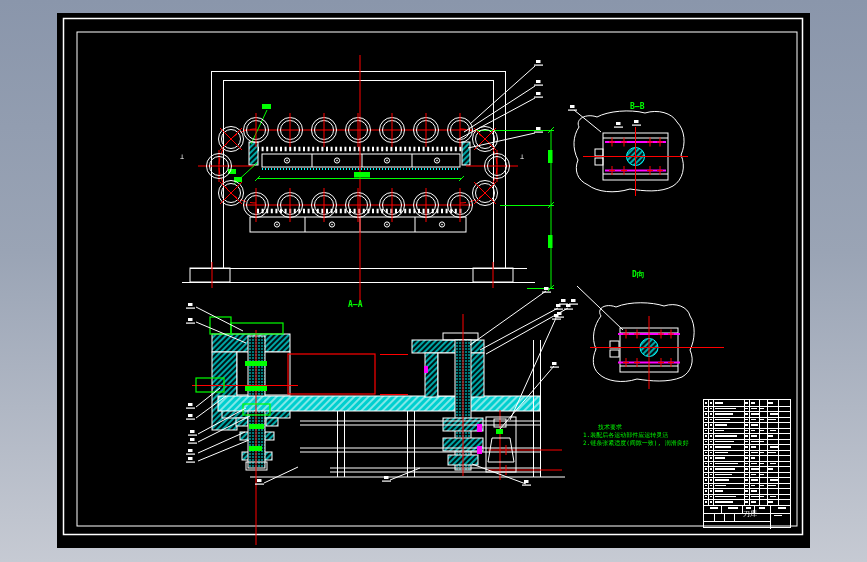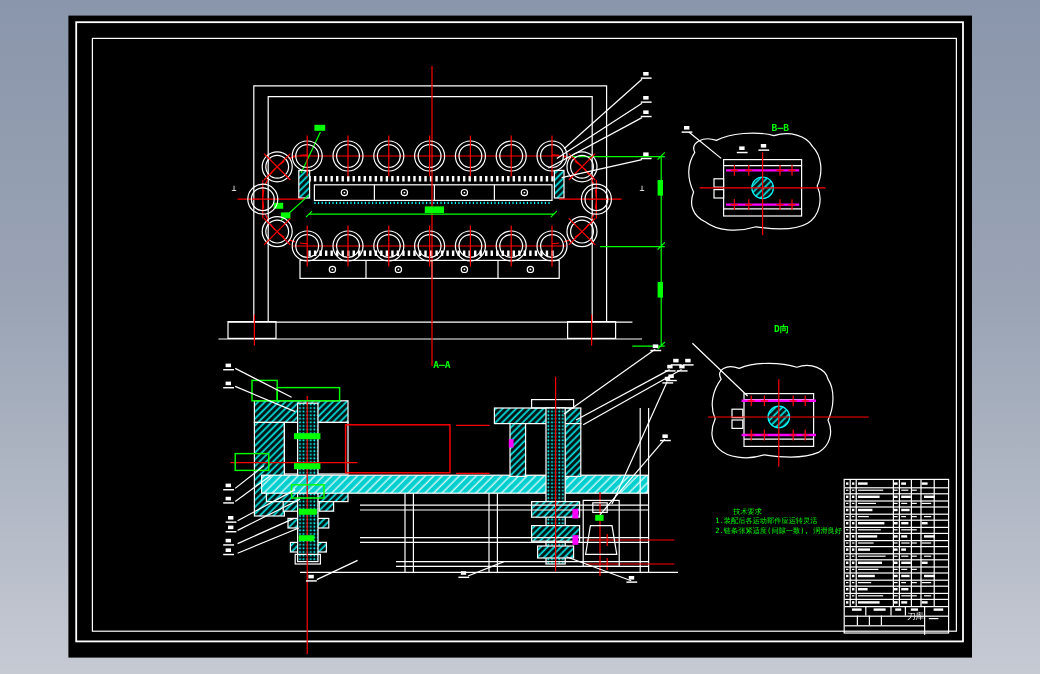--- a/index.html
+++ b/index.html
@@ -24,21 +24,21 @@
   .wf{fill:#ffffff}
   .mf{fill:#ff00ff}
   .m2{fill:none;stroke:#ff00ff;stroke-width:2}
   .c2{fill:none;stroke:#00ffff;stroke-width:1.8;stroke-dasharray:1 2}
   .chain{fill:none;stroke:#fff;stroke-width:4.5;stroke-dasharray:2 2.6}
   .hat{fill:url(#hatch);stroke:#fff;stroke-width:1}
   .hat2{fill:url(#hatch2);stroke:#fff;stroke-width:1}
   .shaft{fill:url(#dots);stroke:#fff;stroke-width:1}
   .hatc{fill:url(#hatch);stroke:#00ffff;stroke-width:1}
   
-  .lbl{position:absolute;font-family:"DejaVu Sans Mono","Liberation Mono",monospace;white-space:pre;line-height:1.05;margin-left:13px;}
+  .lbl{position:absolute;font-family:"DejaVu Sans Mono","Liberation Mono",monospace;white-space:pre;line-height:1.05;}
   .green{color:#00ff00}
   .white{color:#ffffff}
   
   #bom{position:absolute;left:703px;top:399px;width:88px;height:129px;border:1px solid #fff;box-sizing:border-box;}
   #bom .ln{position:absolute;background:#fff;}
 </style>
 </head>
 <body>
 
 <div class="stage">

